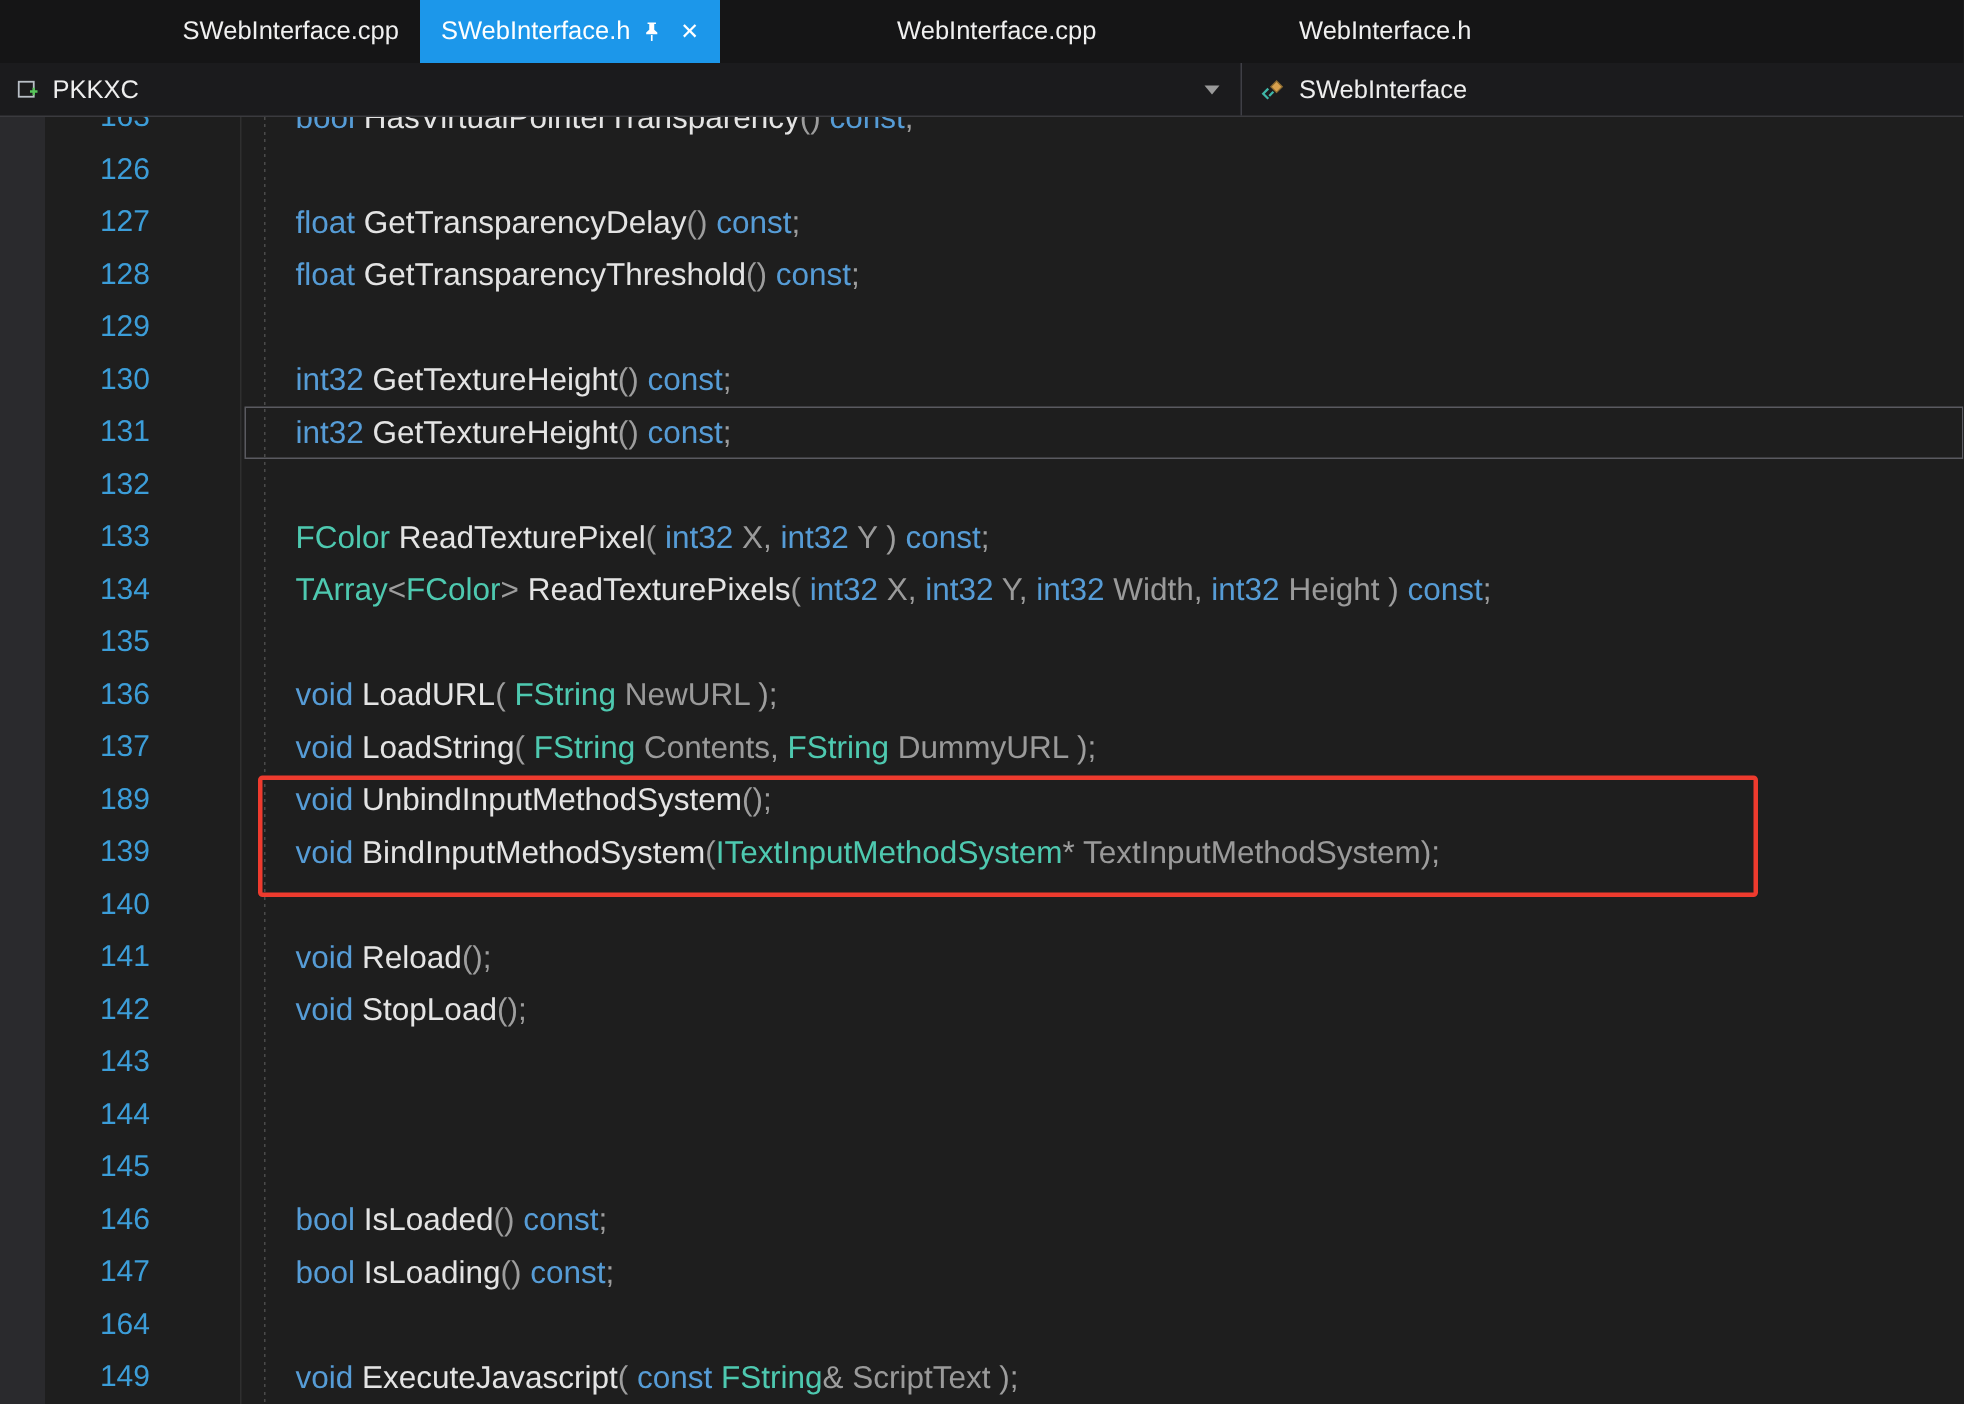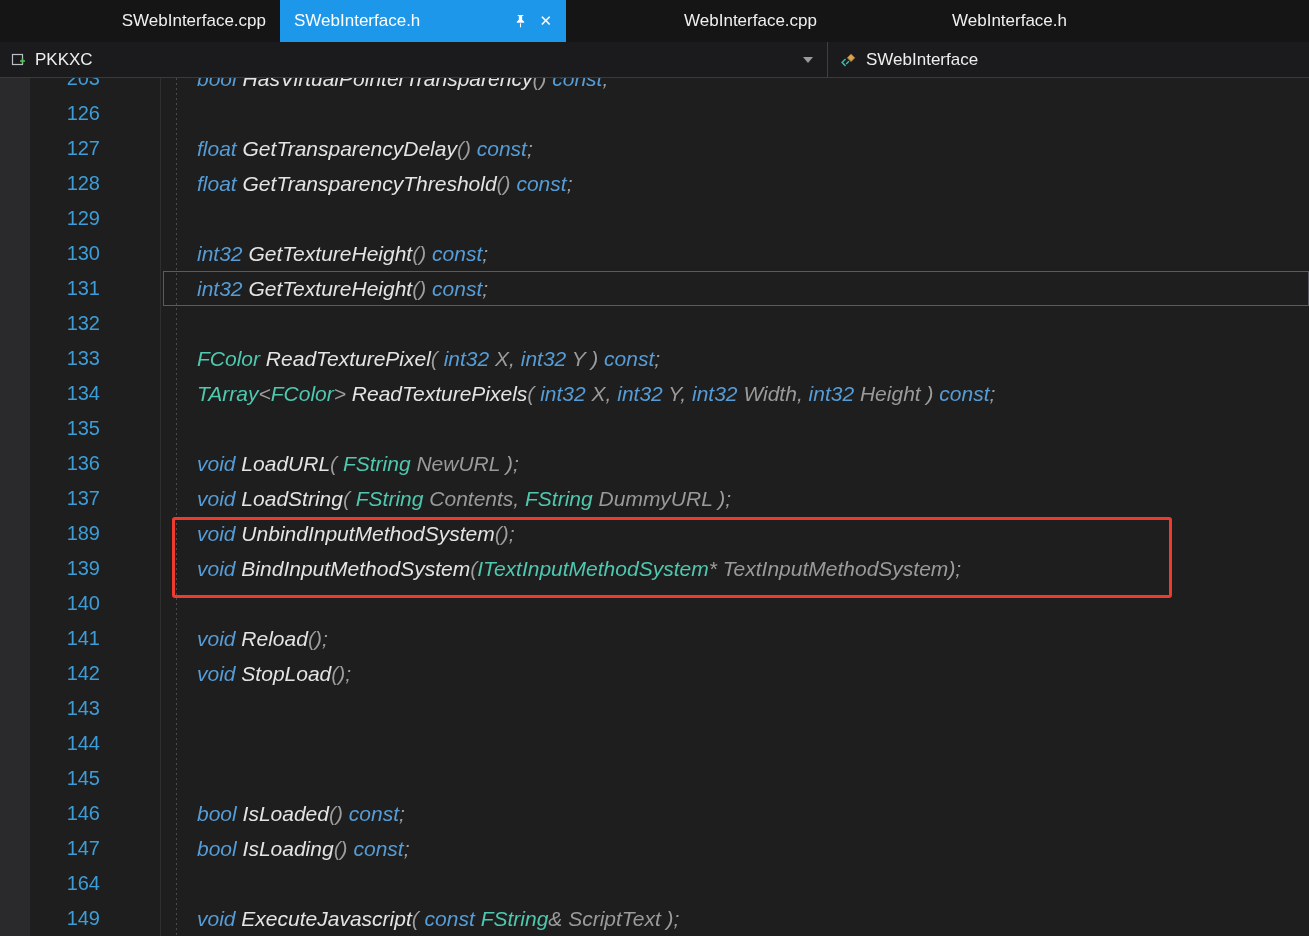--- a/index.html
+++ b/index.html
@@ -9,21 +9,21 @@
     font-family:"Liberation Sans", sans-serif;
     -webkit-font-smoothing:antialiased;
   }
   
   .tabbar{
     height:42px;background:#151516;display:flex;align-items:stretch;
     color:#f0f0f0;font-size:17px;
   }
   .tab{display:flex;align-items:center;padding:0 14px;box-sizing:border-box;white-space:nowrap;justify-content:flex-end;}
   .tab.t1{width:280px;}
-  .tab.t2{width:286px;background:#1C97EA;color:#ffffff;}
+  .tab.t2{width:200px;background:#1C97EA;color:#ffffff;}
   .tab.t3{width:265px;}
   .tab.t4{width:250px;}
   .tab .pin{margin-left:auto;display:flex;align-items:center;}
   .tab .close{margin-left:12px;font-size:15px;color:#fff;}
   
   .navbar{
     height:35px;background:#1b1b1d;display:flex;align-items:stretch;
     border-bottom:1px solid #3a3a3e;color:#eeeeee;font-size:17px;
   }
   .combo{display:flex;align-items:center;box-sizing:border-box;}
@@ -39,21 +39,21 @@
   .editor{position:relative;height:858px;overflow:hidden;background:#1E1E1E;}
   .bp-margin{position:absolute;left:0;top:0;width:30px;height:100%;background:#2a2a2d;}
   .sep-line{position:absolute;left:160px;top:0;width:1px;height:100%;background:#2f2f2f;}
   .indent-guide{
     position:absolute;left:176px;top:0;width:1px;height:100%;
     background:repeating-linear-gradient(to bottom,#4a4a4a 0,#4a4a4a 2px,transparent 2px,transparent 5px);
   }
   #lines{position:relative;margin-top:-17px;}
   .line{display:flex;height:35px;line-height:35px;font-size:21px;white-space:pre;}
   .ln{flex:none;width:70px;margin-left:30px;text-align:right;color:#3C9DD8;font-size:20px;}
-  .lt{margin-left:97px;font-style:italic;}
+  .lt{margin-left:97px;}
   .tk-k{color:#569CD6;}
   .tk-t{color:#4EC9B0;}
   .tk-f{color:#E4E4E4;}
   .tk-p{color:#9A9A9A;}
   .tk-o{color:#9D9D9D;}
   #current-line-box{
     position:absolute;left:163px;right:0;height:35px;box-sizing:border-box;
     border:1px solid #5a5a60;pointer-events:none;z-index:3;
   }
   #annotation-box{
@@ -107,21 +107,21 @@
     </span>
     <span class="label">SWebInterface</span>
   </div>
 </div>
 
 <div class="editor">
   <div class="bp-margin"></div>
   <div class="sep-line"></div>
   <div class="indent-guide"></div>
   <div id="lines">
-      <div class="line"><span class="ln">203</span><span class="lt"><span class="tk-k">bool </span><span class="tk-f">HasVirtualPointerTransparency</span><span class="tk-o">() </span><span class="tk-k">const</span><span class="tk-o">;</span></span></div>
+      <div class="line"><span class="ln">163</span><span class="lt"><span class="tk-k">bool </span><span class="tk-f">HasVirtualPointerTransparency</span><span class="tk-o">() </span><span class="tk-k">const</span><span class="tk-o">;</span></span></div>
       <div class="line"><span class="ln">126</span><span class="lt"></span></div>
       <div class="line"><span class="ln">127</span><span class="lt"><span class="tk-k">float </span><span class="tk-f">GetTransparencyDelay</span><span class="tk-o">() </span><span class="tk-k">const</span><span class="tk-o">;</span></span></div>
       <div class="line"><span class="ln">128</span><span class="lt"><span class="tk-k">float </span><span class="tk-f">GetTransparencyThreshold</span><span class="tk-o">() </span><span class="tk-k">const</span><span class="tk-o">;</span></span></div>
       <div class="line"><span class="ln">129</span><span class="lt"></span></div>
       <div class="line"><span class="ln">130</span><span class="lt"><span class="tk-k">int32 </span><span class="tk-f">GetTextureHeight</span><span class="tk-o">() </span><span class="tk-k">const</span><span class="tk-o">;</span></span></div>
       <div class="line"><span class="ln">131</span><span class="lt"><span class="tk-k">int32 </span><span class="tk-f">GetTextureHeight</span><span class="tk-o">() </span><span class="tk-k">const</span><span class="tk-o">;</span></span></div>
       <div class="line"><span class="ln">132</span><span class="lt"></span></div>
       <div class="line"><span class="ln">133</span><span class="lt"><span class="tk-t">FColor </span><span class="tk-f">ReadTexturePixel</span><span class="tk-o">( </span><span class="tk-k">int32</span><span class="tk-p"> X</span><span class="tk-o">, </span><span class="tk-k">int32</span><span class="tk-p"> Y</span><span class="tk-o"> ) </span><span class="tk-k">const</span><span class="tk-o">;</span></span></div>
       <div class="line"><span class="ln">134</span><span class="lt"><span class="tk-t">TArray</span><span class="tk-o">&lt;</span><span class="tk-t">FColor</span><span class="tk-o">&gt; </span><span class="tk-f">ReadTexturePixels</span><span class="tk-o">( </span><span class="tk-k">int32</span><span class="tk-p"> X</span><span class="tk-o">, </span><span class="tk-k">int32</span><span class="tk-p"> Y</span><span class="tk-o">, </span><span class="tk-k">int32</span><span class="tk-p"> Width</span><span class="tk-o">, </span><span class="tk-k">int32</span><span class="tk-p"> Height</span><span class="tk-o"> ) </span><span class="tk-k">const</span><span class="tk-o">;</span></span></div>
       <div class="line"><span class="ln">135</span><span class="lt"></span></div>

